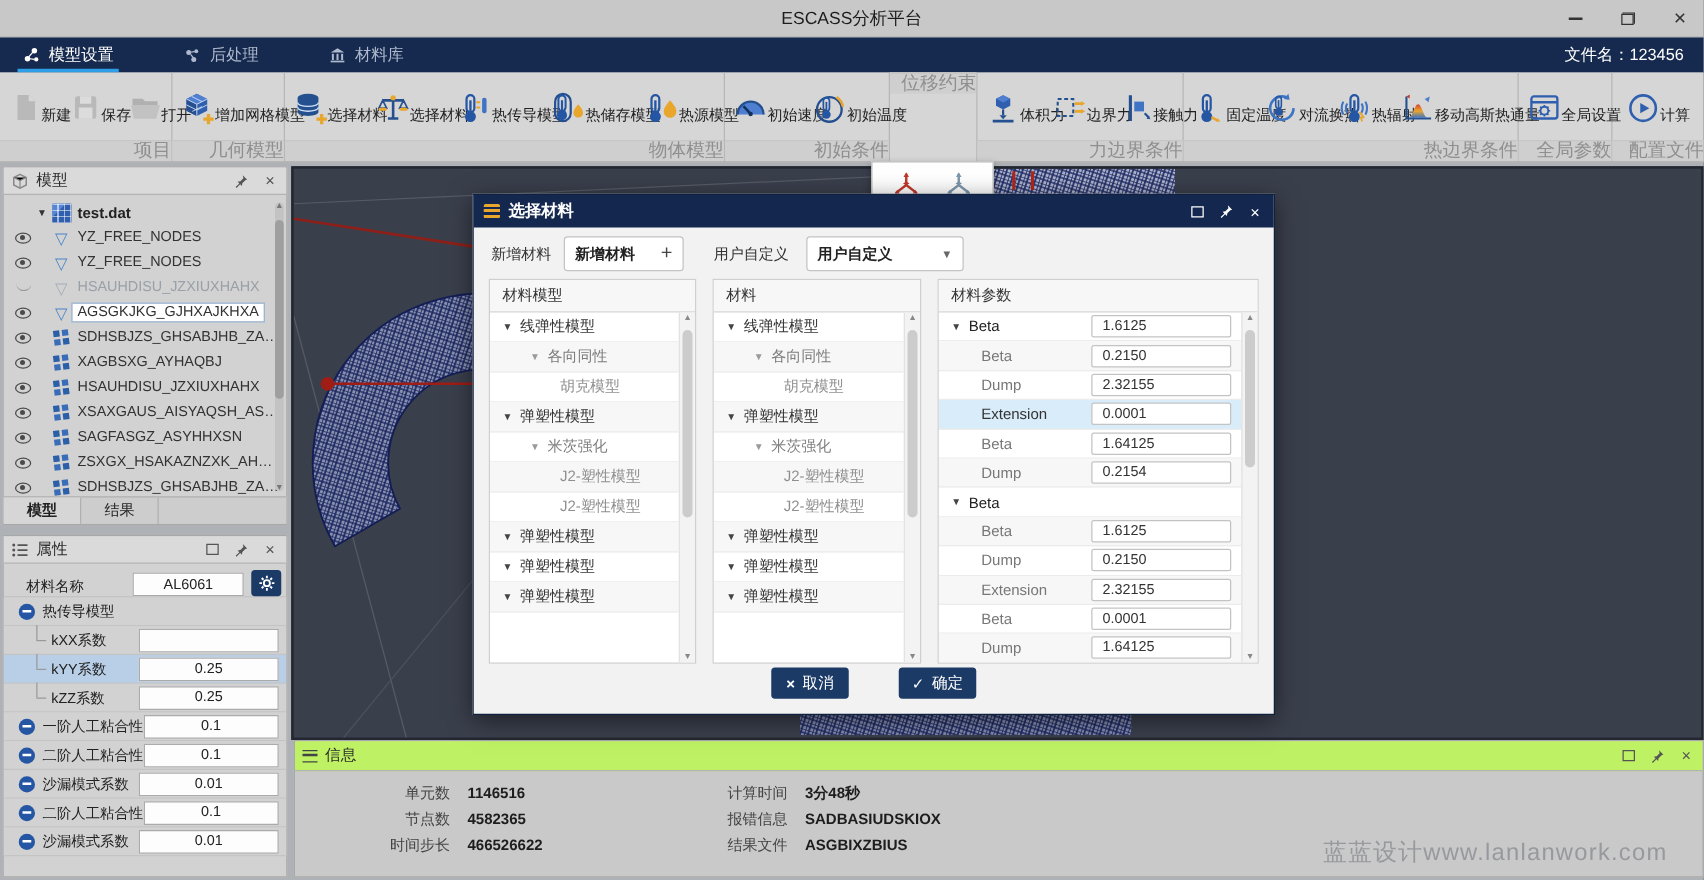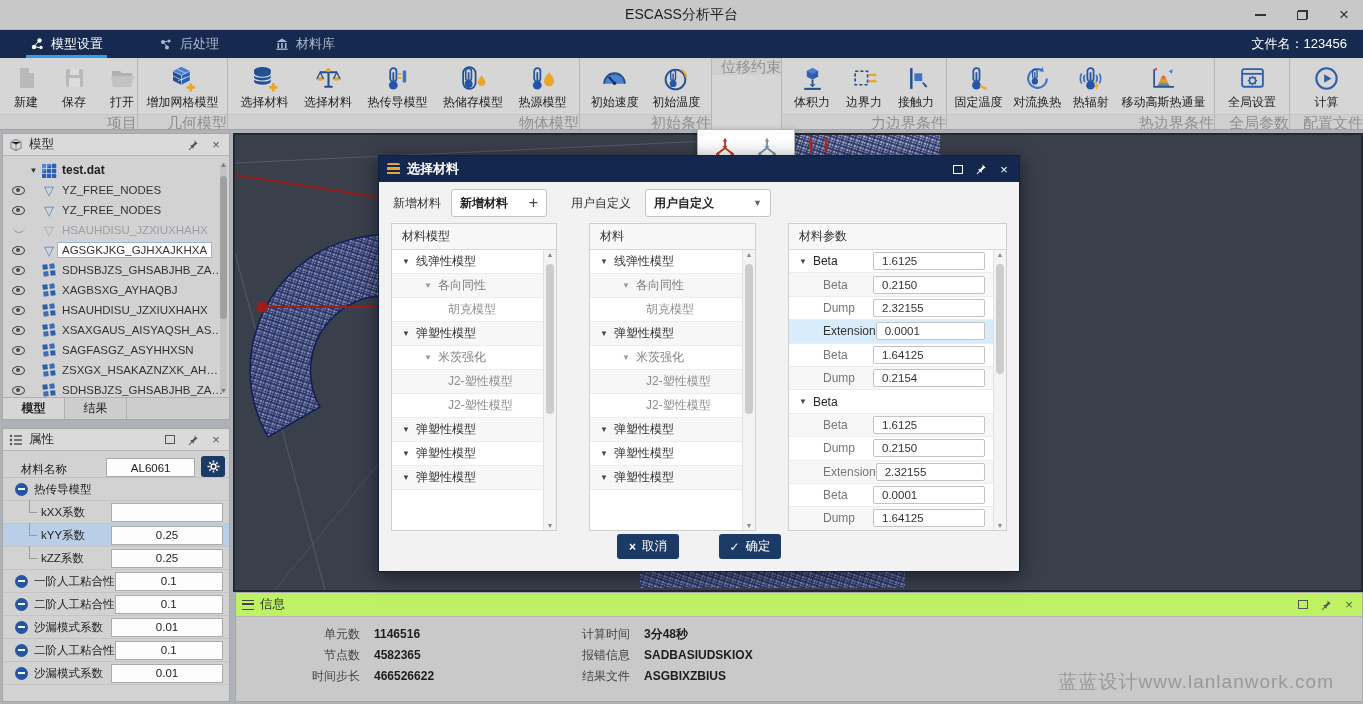--- a/index.html
+++ b/index.html
@@ -8,31 +8,31 @@
 
 #titlebar{position:absolute;left:0;top:0;width:100%;height:30px;background:#c8c8c8;display:flex;align-items:center;justify-content:center;border-bottom:1px solid #b4b4b4}
 #titlebar .ttext{font-size:14px;color:#1d1d1d}
 #winbtns{position:absolute;right:10px;top:0;height:30px;display:flex;align-items:center;gap:24px}
 .wbtn{width:18px;height:18px;display:flex;align-items:center;justify-content:center;color:#333;cursor:pointer;font-size:15px}
 .ico-min{width:11px;height:2px;background:#333}
 .ico-restore{position:relative;width:11px;height:10px}
 .ico-restore::before{content:"";position:absolute;right:0;top:0;width:8px;height:7px;border:1.4px solid #333}
 .ico-restore::after{content:"";position:absolute;left:0;bottom:0;width:8px;height:7px;border:1.4px solid #333;background:#c8c8c8}
 
-#navbar{position:absolute;left:0;top:30px;width:100%;height:28px;background:#16294e;display:flex;align-items:center;padding-left:30px}
+#navbar{position:absolute;left:0;top:30px;width:100%;height:28px;background:#16294e;display:flex;align-items:center;padding-left:18px}
 .navtab{position:relative;height:28px;display:flex;align-items:center;gap:7px;margin-right:56px;color:#aeb9cd;font-size:13px;cursor:pointer;white-space:nowrap}
 .navtab.active{color:#fff}
 .navtab.active::after{content:"";position:absolute;left:-4px;right:-4px;bottom:0;height:3px;background:#2e9fe6}
 .navtab svg{display:block}
 #fileLabel{margin-left:auto;margin-right:16px;color:#fff;font-size:13px}
 
 #ribbon{position:absolute;left:0;top:58px;width:100%;height:72px;background:#d6d6d6;border-bottom:1px solid #a3a3a3;display:flex}
 .rgroup{display:flex;flex-direction:column;border-right:1px solid #b6b6b6;flex:0 0 auto}
 .ritems{flex:1;display:flex;align-items:center;justify-content:space-evenly;padding:1px 2px}
-.rbtn{display:flex;flex-direction:column;align-items:center;justify-content:flex-start;padding:3px 4px 1px;min-width:48px;cursor:pointer;border:1px solid transparent}
+.rbtn{display:flex;flex-direction:row;align-items:flex-end;justify-content:flex-start;padding:3px 4px 1px;min-width:48px;cursor:pointer;border:1px solid transparent}
 .rbtn.active{background:#c9cdd2;border-color:#9aa2ab}
 .rbtn .ricon{height:30px;display:flex;align-items:center;justify-content:center}
 .rlabel{font-size:12px;color:#222;white-space:nowrap;margin-top:1px}
 .rgrouplabel{height:17px;line-height:16px;text-align:right;color:#8f8f8f;font-size:15px;border-top:1px solid #c6c6c6;background:#cfcfcf;white-space:nowrap;overflow:hidden}
 .ic{display:block}
 
 .panel{position:absolute;background:#d2d2d2;border:1px solid #a8a8a8}
 .phead{height:22px;display:flex;align-items:center;padding:0 6px;background:#dadada;border-bottom:1px solid #b3b3b3;color:#2c2c2c}
 .phead .ptitle{margin-left:6px;font-size:12.5px}
 .phbtns{margin-left:auto;display:flex;align-items:center;gap:9px;color:#555}
@@ -97,21 +97,21 @@
 #dlgHead .phbtn{color:#fff}
 #dlgHead .ico-max{border-color:#fff}
 .dbicon{width:13px;height:12px;border-radius:2px;background:repeating-linear-gradient(#e8a62c 0 2.5px,rgba(0,0,0,0) 2.5px 4.5px)}
 #dlgCtrls{display:flex;align-items:center;height:42px;padding:0 14px;gap:10px}
 .dclabel{font-size:12px;color:#333;white-space:nowrap}
 .dcinput{width:96px;height:28px;background:#fff;border:1px solid #c3c3c3;border-radius:3px;display:flex;align-items:center;padding:0 8px;cursor:text}
 .dcinput .val{font-weight:bold;color:#222;font-size:12px}
 .dcinput .plus{margin-left:auto;font-size:16px;color:#444;cursor:pointer}
 .dcselect{width:126px;height:28px;background:#fff;border:1px solid #c3c3c3;border-radius:3px;display:flex;align-items:center;padding:0 8px;margin-left:4px;cursor:pointer}
 .dcselect .caret{margin-left:auto;font-size:9px;color:#666}
-#dlgCols{position:absolute;left:12px;right:12px;top:67px;height:308px;display:flex;gap:32px}
+#dlgCols{position:absolute;left:12px;right:12px;top:67px;height:308px;display:flex;gap:13px}
 .dcol{position:relative;background:#fff;border:1px solid #cfcfcf;overflow:hidden}
 .dcol1{width:166px}.dcol2{width:167px}.dcol3{flex:1}
 .dcolhead{height:26px;display:flex;align-items:center;padding-left:10px;background:#f7f7f7;border-bottom:1px solid #d8d8d8;font-size:12px;color:#333}
 .dcolbody{position:absolute;left:0;right:13px;top:26px;bottom:0;overflow:hidden}
 .drow{display:flex;align-items:center;height:24px;border-bottom:1px solid #ececec;font-size:12px;color:#333;cursor:pointer}
 .dcolbody div.drow:nth-of-type(even){background:#f7f7f7}
 .drow .caret{font-size:8px;margin-right:6px;color:#444}
 .drow.lvl0{padding-left:10px}
 .drow.lvl1{padding-left:32px;color:#7d7d7d}
 .drow.lvl1 .caret{color:#9a9a9a}

